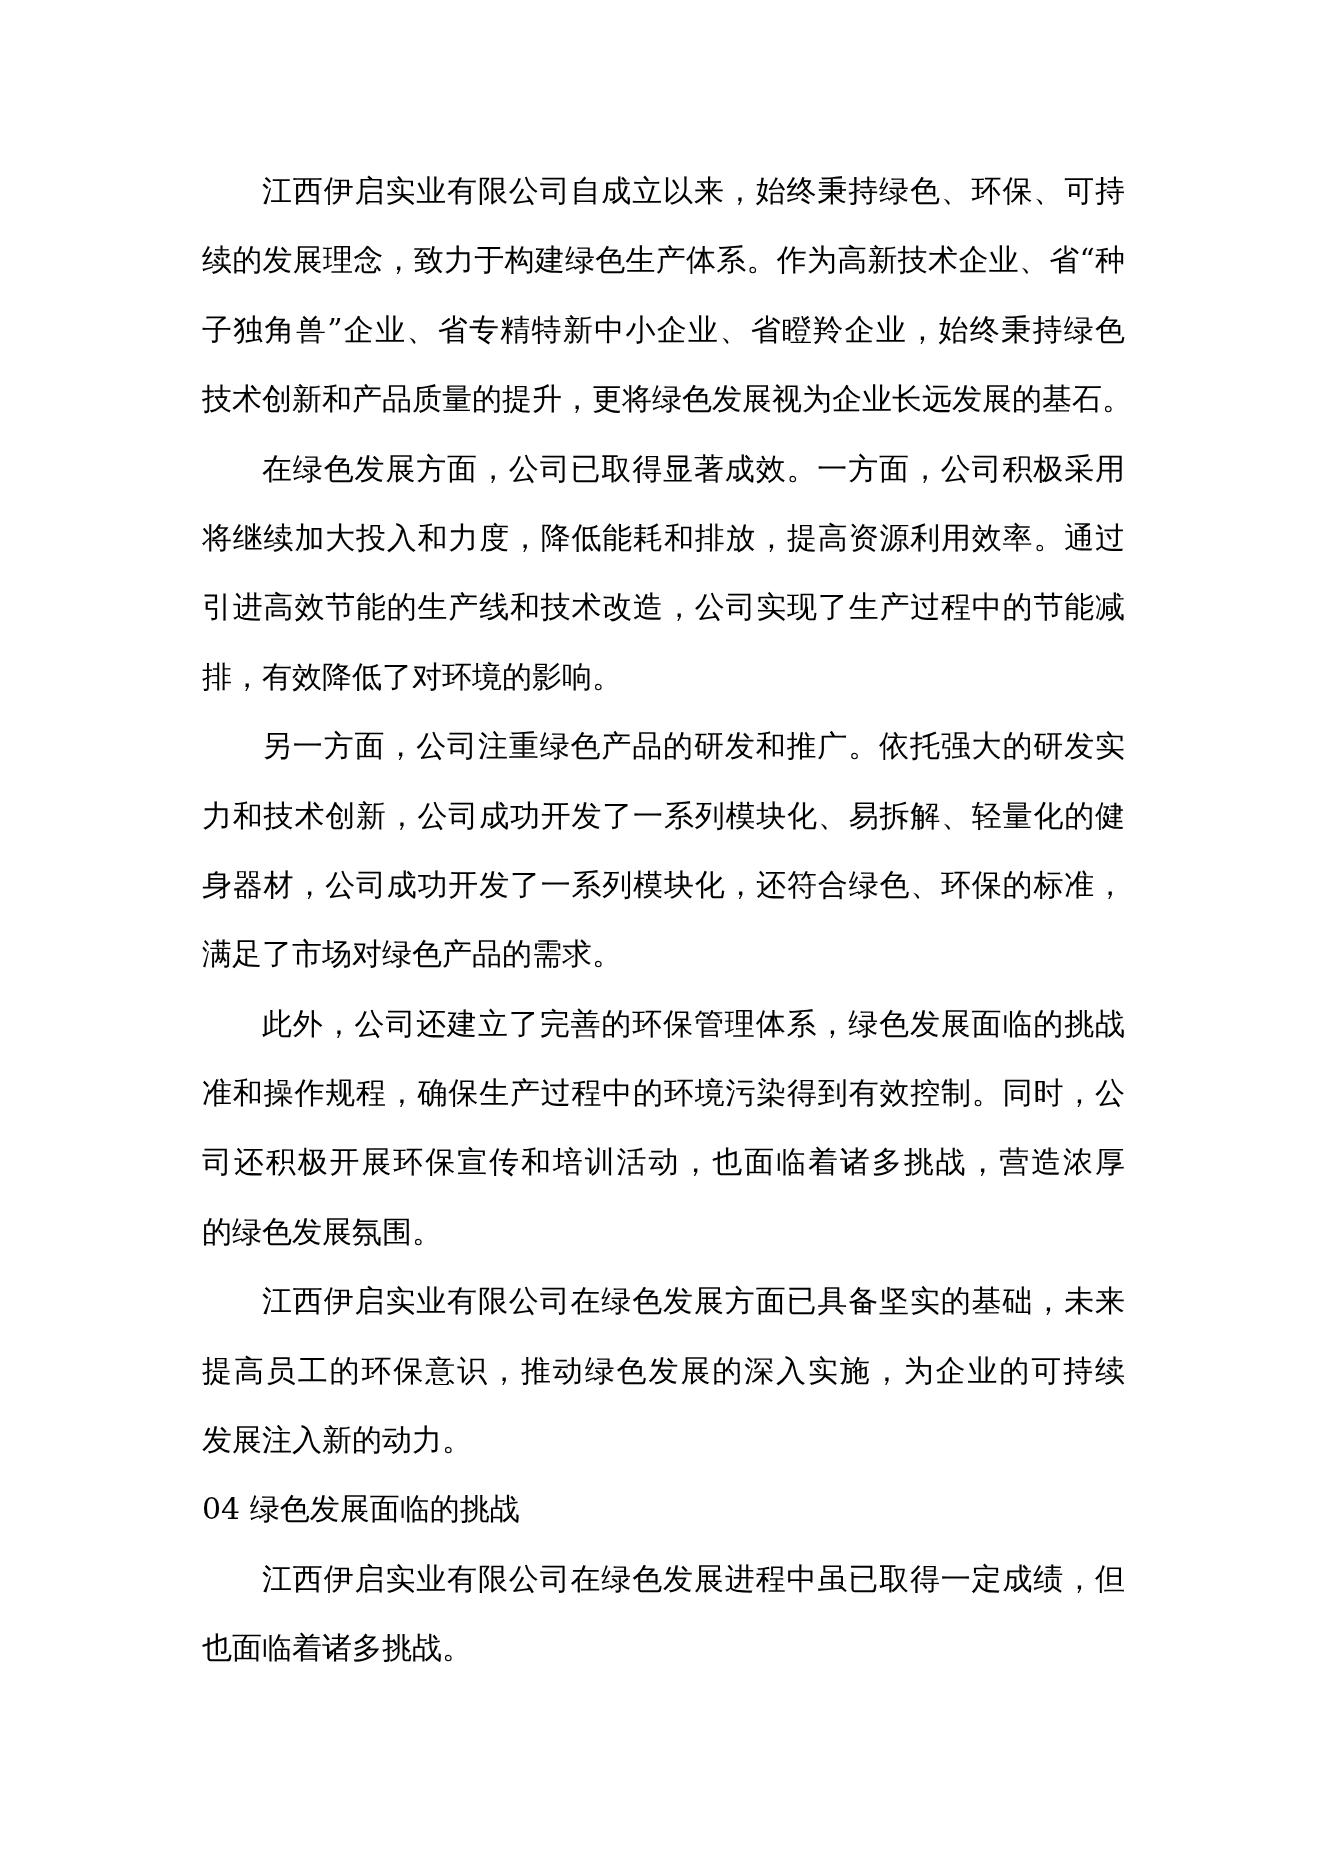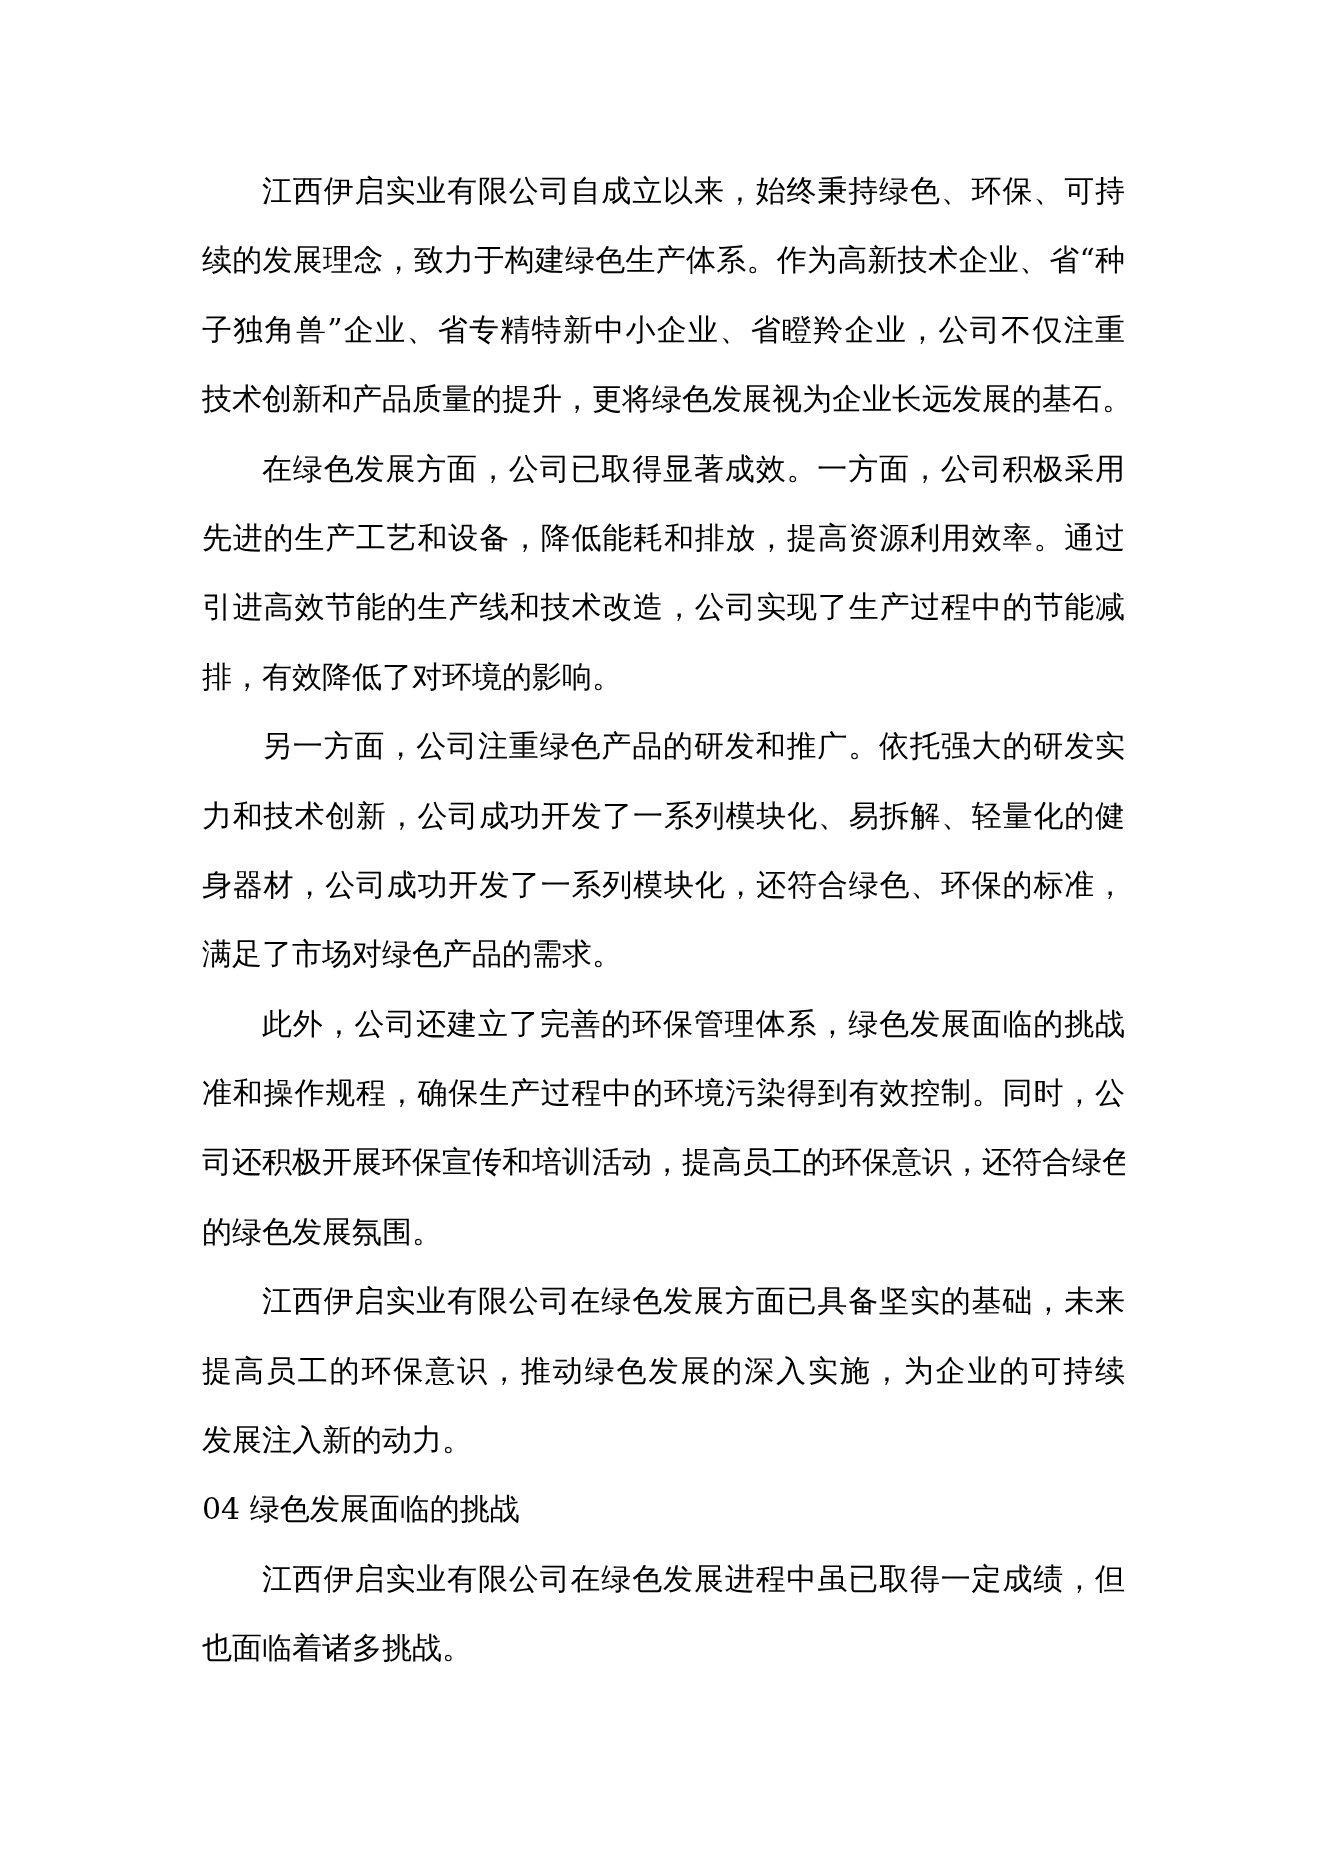--- a/index.html
+++ b/index.html
@@ -53,39 +53,39 @@
   }
 </style>
 </head>
 <body style="background: rgb(255, 255, 255);">
 
 <div class="page">
   <div class="content" id="content" style="color: rgb(0, 0, 0);">
       <div class="paragraph">
         <div class="line first-line">江西伊启实业有限公司自成立以来，始终秉持绿色、环保、可持</div>
         <div class="line">续的发展理念，致力于构建绿色生产体系。作为高新技术企业、省“种</div>
-        <div class="line">子独角兽”企业、省专精特新中小企业、省瞪羚企业，公司不仅注重</div>
+        <div class="line">子独角兽”企业、省专精特新中小企业、省瞪羚企业，始终秉持绿色</div>
         <div class="line para-end">技术创新和产品质量的提升，更将绿色发展视为企业长远发展的基石。</div>
       </div>
       <div class="paragraph">
         <div class="line first-line">在绿色发展方面，公司已取得显著成效。一方面，公司积极采用</div>
-        <div class="line">先进的生产工艺和设备，降低能耗和排放，提高资源利用效率。通过</div>
+        <div class="line">将继续加大投入和力度，降低能耗和排放，提高资源利用效率。通过</div>
         <div class="line">引进高效节能的生产线和技术改造，公司实现了生产过程中的节能减</div>
         <div class="line para-end">排，有效降低了对环境的影响。</div>
       </div>
       <div class="paragraph">
         <div class="line first-line">另一方面，公司注重绿色产品的研发和推广。依托强大的研发实</div>
         <div class="line">力和技术创新，公司成功开发了一系列模块化、易拆解、轻量化的健</div>
         <div class="line">身器材，公司成功开发了一系列模块化，还符合绿色、环保的标准，</div>
         <div class="line para-end">满足了市场对绿色产品的需求。</div>
       </div>
       <div class="paragraph">
         <div class="line first-line">此外，公司还建立了完善的环保管理体系，绿色发展面临的挑战</div>
         <div class="line">准和操作规程，确保生产过程中的环境污染得到有效控制。同时，公</div>
-        <div class="line">司还积极开展环保宣传和培训活动，提高员工的环保意识，还符合绿色</div>
+        <div class="line">司还积极开展环保宣传和培训活动，也面临着诸多挑战，营造浓厚</div>
         <div class="line para-end">的绿色发展氛围。</div>
       </div>
       <div class="paragraph">
         <div class="line first-line">江西伊启实业有限公司在绿色发展方面已具备坚实的基础，未来</div>
         <div class="line">提高员工的环保意识，推动绿色发展的深入实施，为企业的可持续</div>
         <div class="line para-end">发展注入新的动力。</div>
       </div>
       <div class="paragraph heading-para">
         <div class="line para-end">04 绿色发展面临的挑战</div>
       </div>

